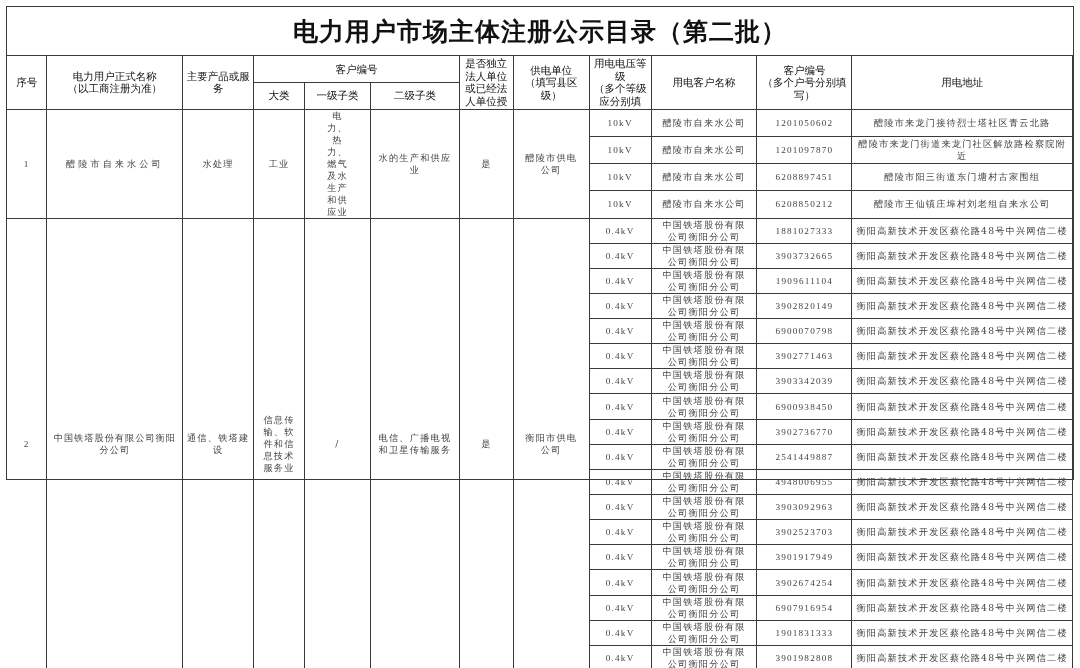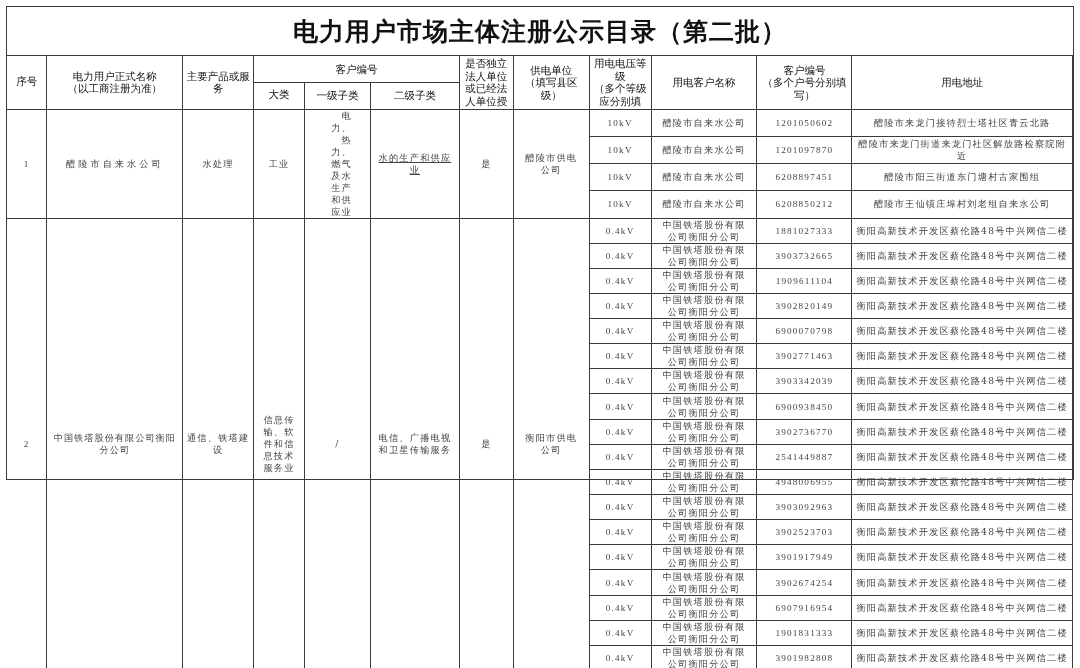--- a/index.html
+++ b/index.html
@@ -21,21 +21,21 @@
            font-weight:normal; font-size:10.5px; color:#111; line-height:12.5px; }
   table.grid td { font-size:9.2px; color:#444; letter-spacing:1.2px; }
   td.num { font-family:"Liberation Serif", "DejaVu Serif", serif; font-size:10.5px;
            letter-spacing:0; color:#333; }
   td.small { font-size:8.6px; letter-spacing:0.8px; line-height:10px; }
   td.addr { font-size:9.2px; letter-spacing:1.2px; }
   td.addr-tight { font-size:8.8px; letter-spacing:0.8px; line-height:11px; }
   tr.h1 { height:26px; } tr.h2 { height:27px; }
   tr.r1 { height:25.5px; } tr.r2 { height:25.15px; }
   table.grid tr:first-child td, table.grid tr:first-child th { border-top:none; }
-  table.grid td:first-child, table.grid th:first-child { border-left:none;font-family:Liberation Serif, serif; }
+  table.grid td:first-child, table.grid th:first-child { border-left:none; }
 </style>
 </head>
 <body>
 
 <div class="sheet">
   <div class="title">电力用户市场主体注册公示目录（第二批）</div>
 
   <table class="grid">
     <colgroup>
       <col style="width:40px">
@@ -73,22 +73,22 @@
         <th>一级子类</th>
         <th>二级子类</th>
       </tr>
     </thead>
     <tbody id="tbody">
         <tr class="r1">
           <td rowspan="4" class="num">1</td>
           <td rowspan="4" style="padding: 0px 6px; letter-spacing: 3px;">醴陵市自来水公司</td>
           <td rowspan="4">水处理</td>
           <td rowspan="4" class="small" style="padding: 0px 7px;">工业</td>
-          <td rowspan="4" class="small" style="padding: 0px 18px; text-align: right;">电力、热力、燃气及水生产和供应业</td>
-          <td rowspan="4" class="small" style="padding: 0px 7px; text-decoration: underline;">水的生产和供应业</td>
+          <td rowspan="4" class="small" style="padding: 0px 18px;">电力、热力、燃气及水生产和供应业</td>
+          <td rowspan="4" class="small" style="padding: 0px 7px;">水的生产和供应业</td>
           <td rowspan="4">是</td>
           <td rowspan="4" class="small" style="padding: 0px 8px;">醴陵市供电公司</td>
           <td class="num">10kV</td>
           <td>醴陵市自来水公司</td>
           <td class="num">1201050602</td>
           <td class="addr">醴陵市来龙门接待烈士塔社区青云北路</td>
         </tr>
         <tr class="r1">
           <td class="num">10kV</td>
           <td>醴陵市自来水公司</td>

